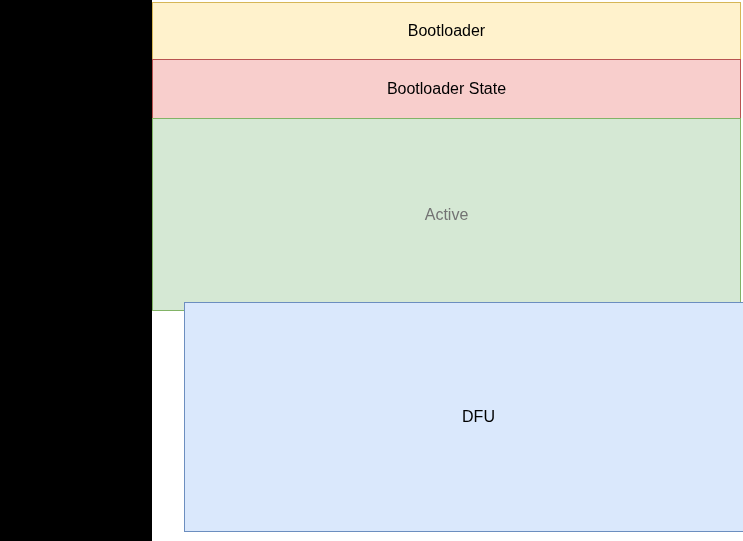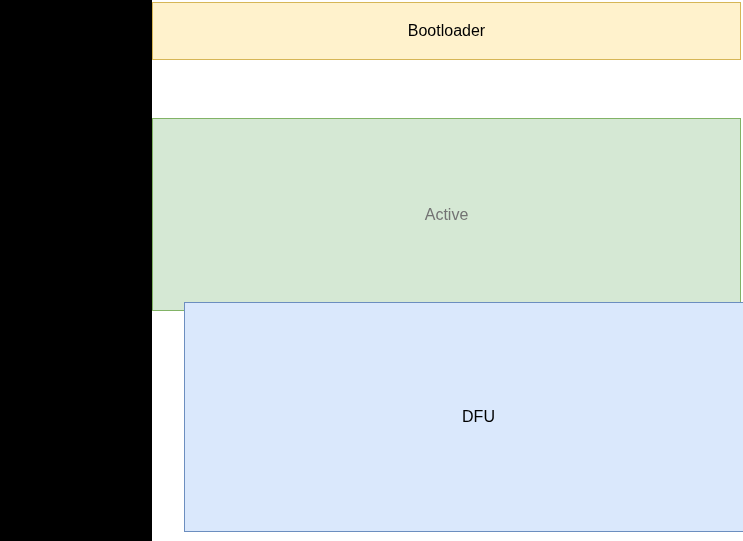--- a/index.html
+++ b/index.html
@@ -56,20 +56,23 @@
 </style>
 </head>
 <body>
 
 <div class="canvas">
   <div class="black-panel"></div>
   <div class="stack" id="stack">
       <div class="block" style="top: 2px; height: 58px; background: rgb(255, 242, 204); border-color: rgb(214, 182, 86); justify-content: center;">
         <span class="block-label" style="color: rgb(0, 0, 0);">Bootloader</span>
       </div>
+      <div class="block" style="top: 59px; height: 60px; background: rgb(248, 206, 204); border-color: rgb(184, 84, 80);">
+        <span class="block-label" style="color: rgb(0, 0, 0);">Bootloader State</span>
+      </div>
       <div class="block" style="top: 118px; height: 193px; background: rgb(213, 232, 212); border-color: rgb(130, 179, 102);">
         <span class="block-label" style="color: #737373;">Active</span>
       </div>
       <div class="block" style="top: 302px; height: 230px; background: rgb(218, 232, 252); border-color: rgb(108, 142, 191); margin-left: 32px;">
         <span class="block-label" style="color: rgb(0, 0, 0);">DFU</span>
       </div>
     </div>
 </div>
 
 </body></html>

